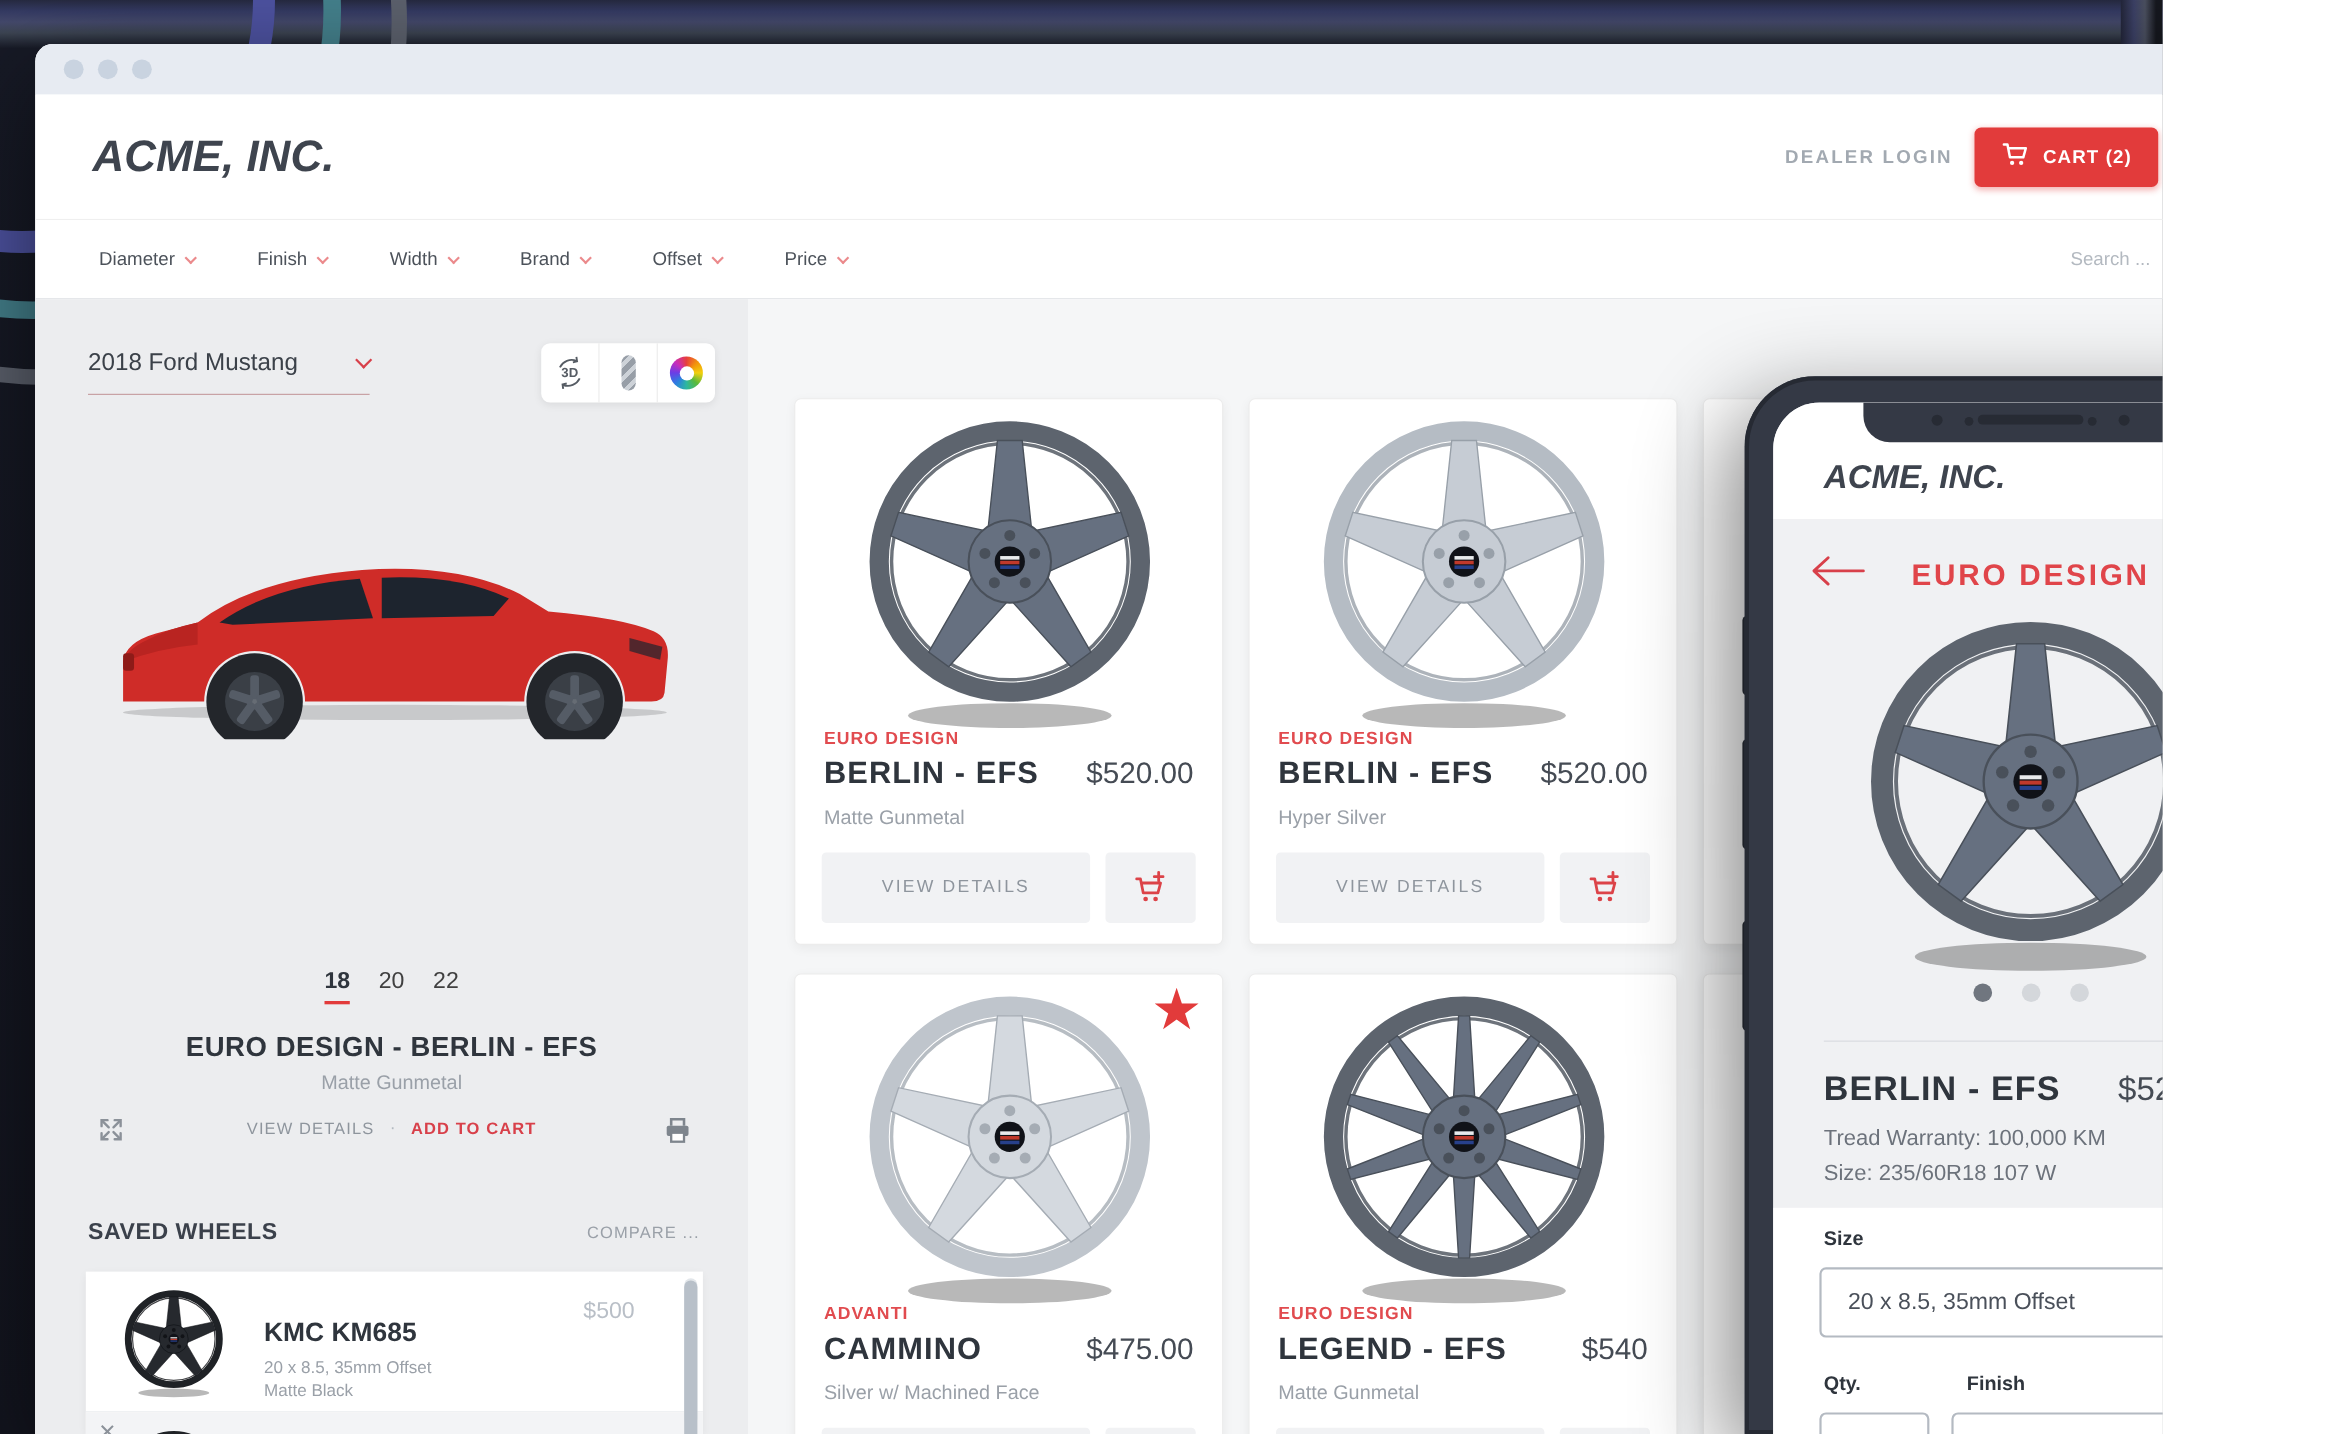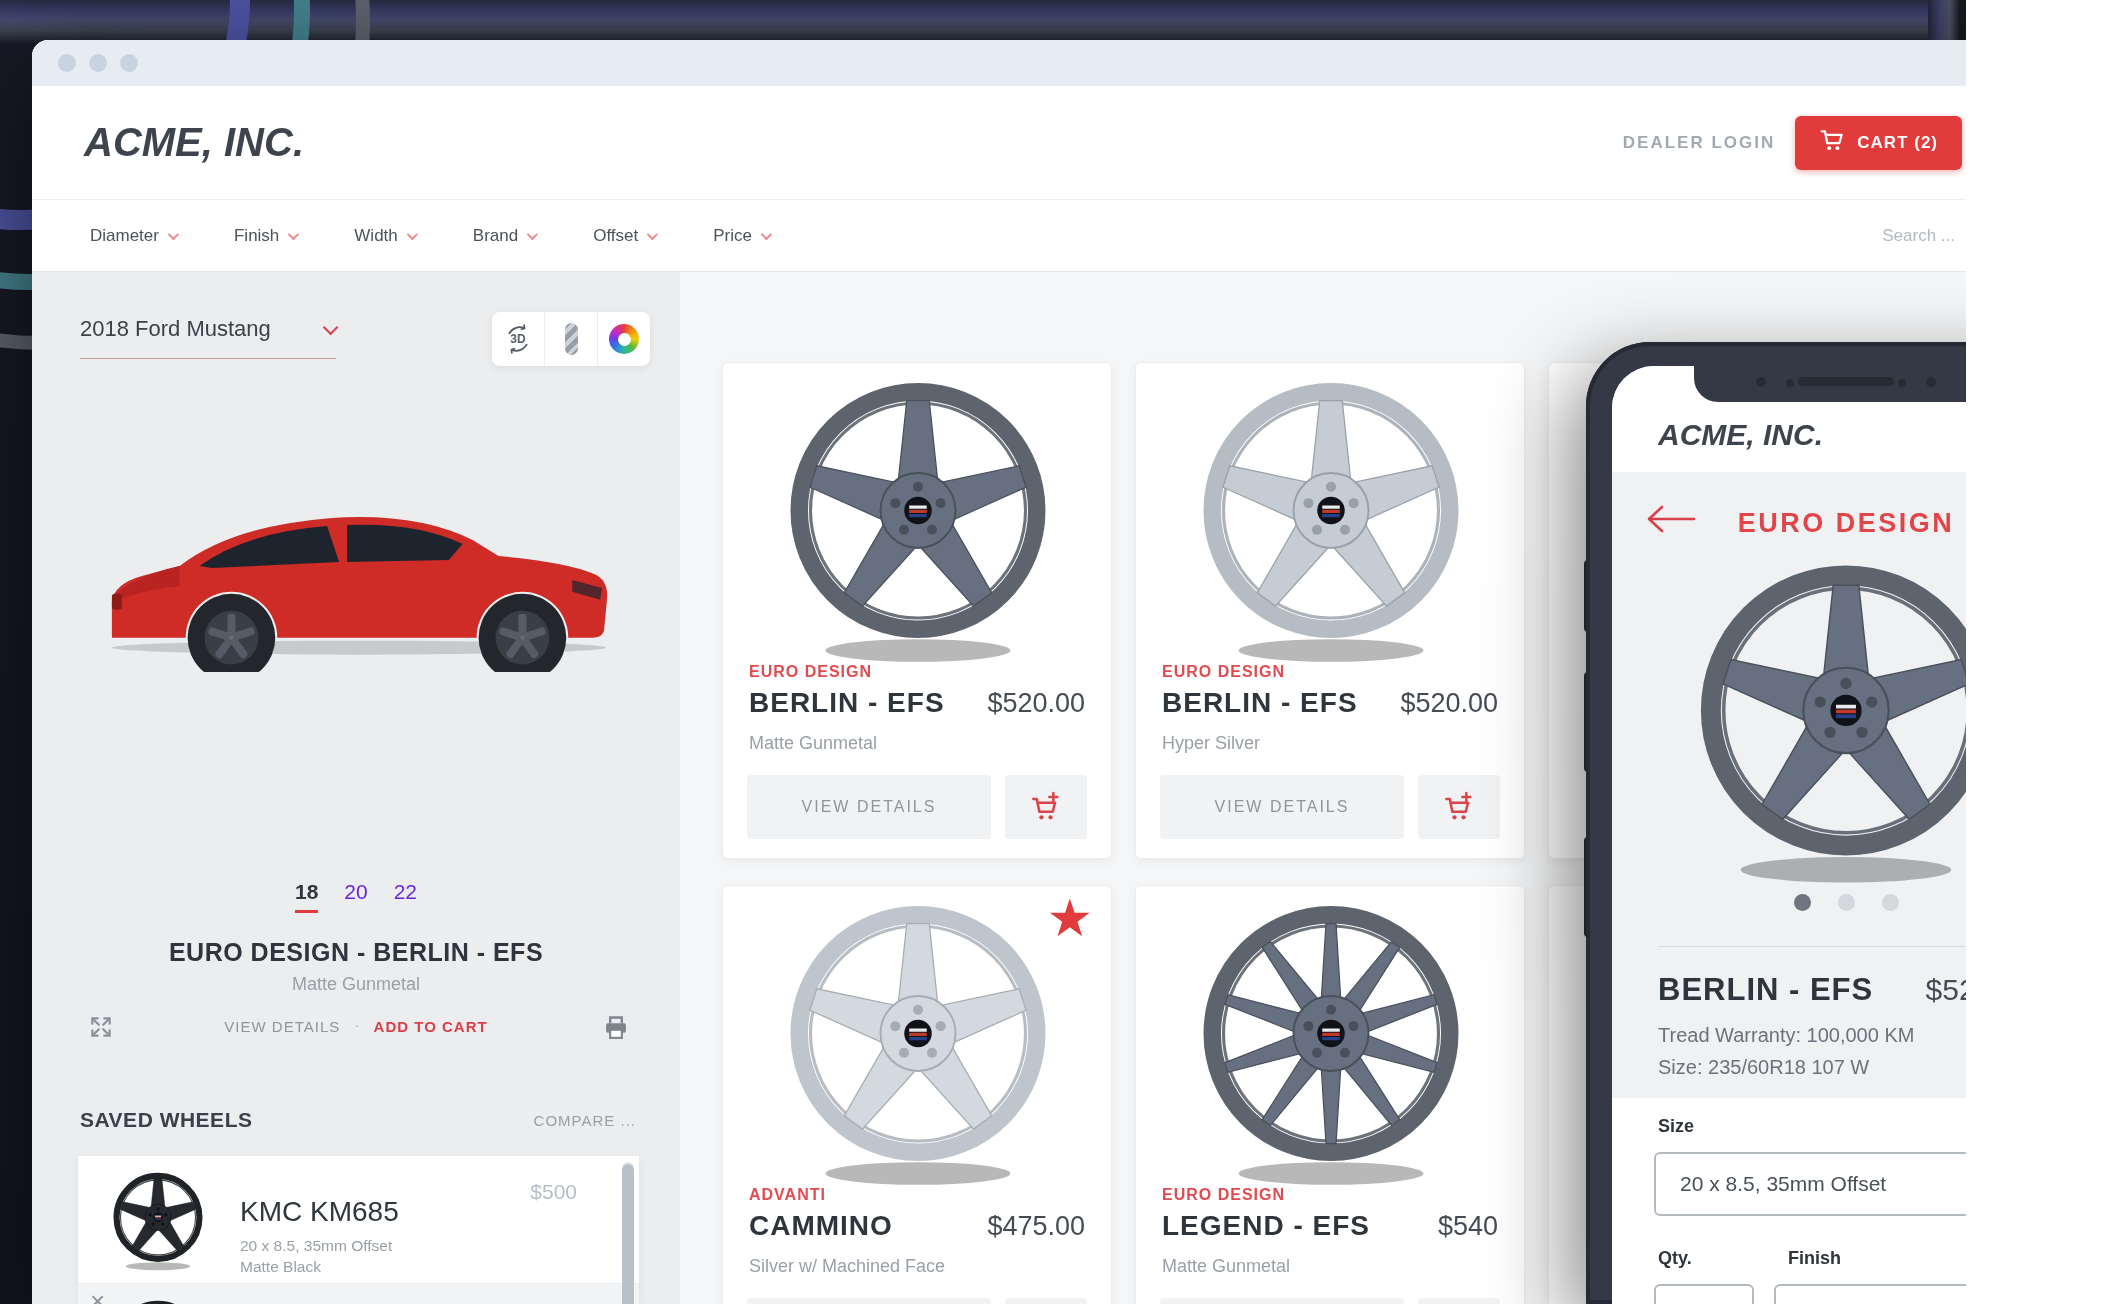--- a/index.html
+++ b/index.html
@@ -46,42 +46,42 @@
   .caret-veh { width:11px; height:11px; border-right:2px solid #d8404a; border-bottom:2px solid #d8404a; transform:rotate(45deg) translateY(-3px); }
   .veh-line { position:absolute; left:48px; top:86px; width:256px; height:1px; background:#c59a9d; }
   .tools { position:absolute; left:460px; top:40px; width:158px; height:54px; background:#fff; border-radius:8px; box-shadow:0 2px 8px rgba(0,0,0,.08); display:flex; }
   .tool { flex:1; display:flex; align-items:center; justify-content:center; border-right:1px solid #ececec; cursor:pointer; }
   .tool:last-child { border-right:none; }
   .spring { width:13px; height:32px; border-radius:7px; background:repeating-linear-gradient(-45deg,#979ea7 0 5px,#cdd2d8 5px 9px); }
   .cwheel { width:30px; height:30px; border-radius:50%; background:conic-gradient(#e63e3e,#f2920c,#f2d00c,#59b93c,#2db7a0,#2d7fe0,#6a3ee6,#c92dbb,#e63e3e); display:flex; align-items:center; justify-content:center; }
   .cwheel-hole { width:13px; height:13px; border-radius:50%; background:#fff; }
   .car-wrap { position:absolute; left:50px; top:170px; width:558px; }
   .sizes { position:absolute; left:0; top:608px; width:648px; display:flex; justify-content:center; gap:26px; }
-  .size { font-size:21px; color:#6d28d9; cursor:pointer; }
+  .size { font-size:21px; color:#404040; cursor:pointer; }
   .size.active { color:#2f353d; font-weight:800; border-bottom:3px solid #e23b3b; padding-bottom:6px; }
   .cfg-title { position:absolute; left:0; top:666px; width:648px; text-align:center; font-size:25px; font-weight:800; color:#2f353d; letter-spacing:.5px; }
   .cfg-finish { position:absolute; left:0; top:702px; width:648px; text-align:center; font-size:18px; color:#9aa0a8; }
   .cfg-actions { position:absolute; left:0; top:742px; width:648px; height:30px; }
   .cfg-links { position:absolute; left:0; right:0; top:3px; display:flex; justify-content:center; gap:14px; align-items:center; }
   .lnk-gray { font-size:15px; letter-spacing:1px; color:#8e959d; cursor:pointer; }
   .lnk-dot { color:#b3b9c0; }
   .lnk-red { font-size:15px; letter-spacing:1px; color:#d8404a; font-weight:800; cursor:pointer; }
   .expand-ic { position:absolute; left:56px; top:0; }
   .print-ic { position:absolute; right:50px; top:0; }
 
   .saved-hdr { position:absolute; left:48px; right:44px; top:836px; display:flex; justify-content:space-between; align-items:center; }
   .saved-title { font-size:21px; font-weight:800; color:#3b414b; letter-spacing:.5px; }
   .compare { font-size:15px; letter-spacing:1px; color:#9aa0a8; cursor:pointer; }
   .saved-list { position:absolute; left:46px; top:884px; width:561px; bottom:0; background:#fff; box-shadow:0 2px 8px rgba(0,0,0,.06); }
   .srow { position:relative; height:128px; border-bottom:1px solid #e9ebee; display:flex; align-items:center; padding-left:22px; }
   .srow.hl { background:#f3f4f6; }
   .srow-close { position:absolute; left:12px; top:4px; font-size:26px; color:#8b9199; cursor:pointer; line-height:1; }
   .srow-img { width:96px; height:104px; flex:none; margin-left:10px; }
   .srow-txt { margin-left:34px; }
-  .srow-name { font-size:28px; font-weight:400; color:#2f353d; margin-bottom:8px;margin-top:35px; }
+  .srow-name { font-size:24px; font-weight:700; color:#2f353d; margin-bottom:8px;margin-top:35px; }
   .srow-spec { font-size:15.5px; color:#9aa0a8; line-height:1.35; }
   .srow-right { position:absolute; right:62px; top:24px; text-align:right; }
   .sprice { font-size:21px; color:#b9bfc7; }
   .sscroll-track { position:absolute; right:5px; top:6px; width:12px; bottom:8px; background:#e2e6ea; border-radius:6px; }
   .sscroll-thumb { position:absolute; left:0; top:2px; width:12px; height:296px; background:#b8c0c9; border-radius:6px; }
 
   
   .card { position:absolute; width:390px; height:497px; background:#fff; border:1px solid #ececec; border-radius:6px; box-shadow:0 3px 10px rgba(0,0,0,.05); }
   .card .wheelbox { position:absolute; left:45px; top:10px; width:300px; height:290px; }
   .card .brand { position:absolute; left:26px; top:300px; font-size:16px; font-weight:800; letter-spacing:1px; color:#e14b4f; }

